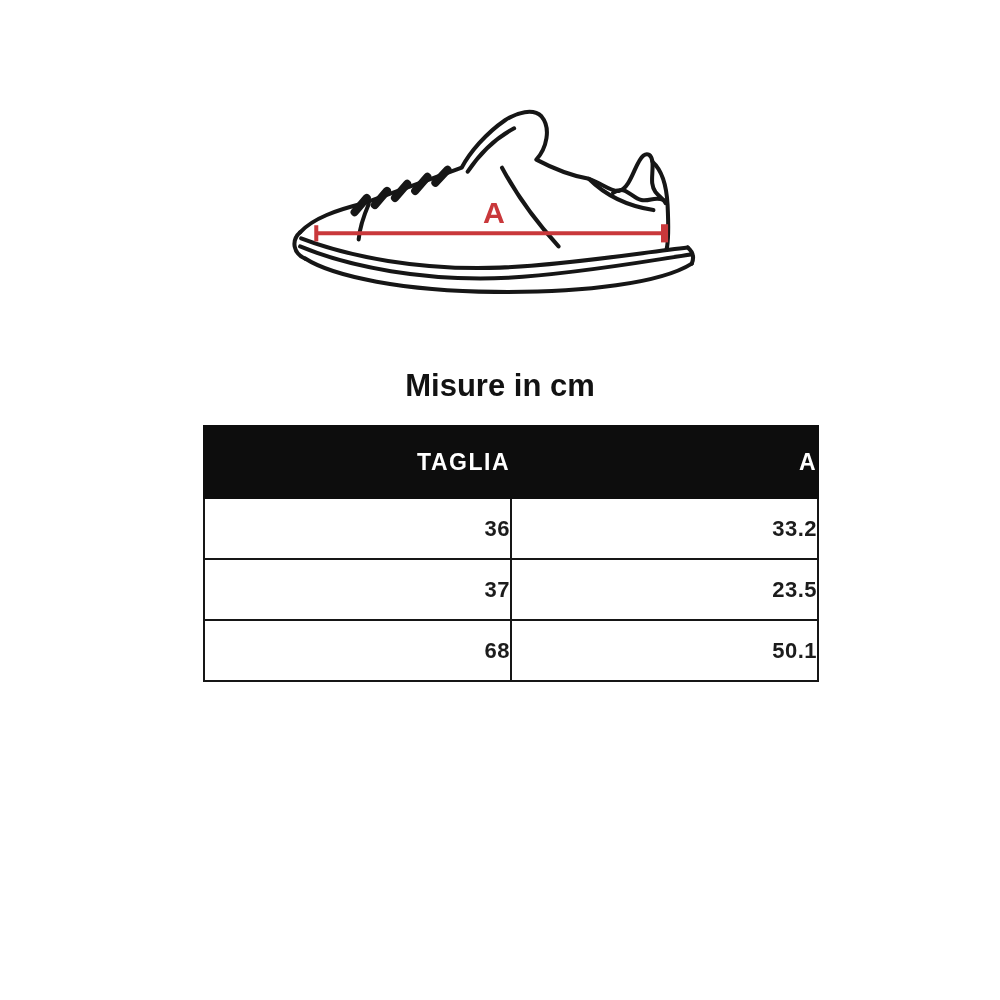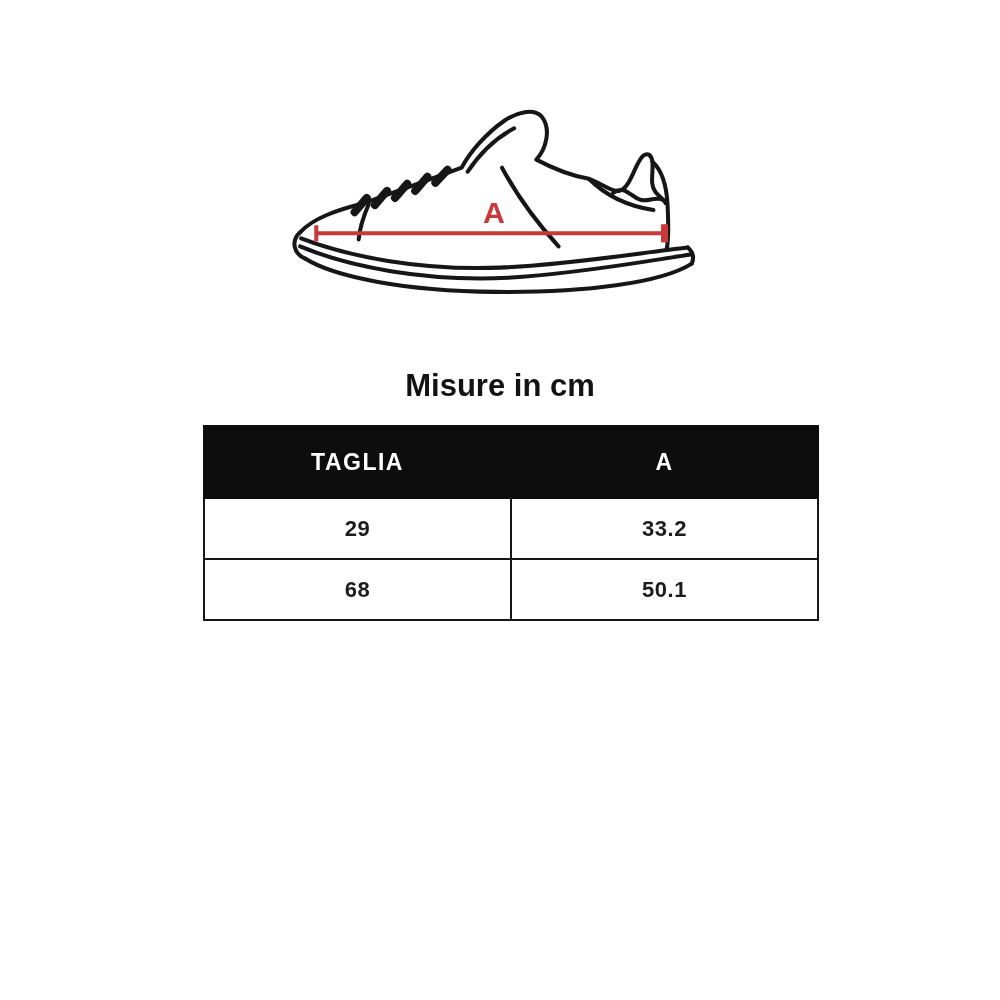--- a/index.html
+++ b/index.html
@@ -38,21 +38,21 @@
   
   table.size-table {
     position: absolute;
     left: 203px; top: 425px;
     width: 616px;
     border-collapse: collapse;
     table-layout: fixed;
   }
   .size-table th, .size-table td {
     border: 2px solid #161616;
-    text-align: center;
+    text-align: right;
     vertical-align: middle;
     font-weight: 700;
     padding: 0;
   }
   .size-table th {
     height: 70px;
     background: #0d0d0d;
     color: #ffffff;
     font-size: 23px;
     letter-spacing: 1.5px;
@@ -129,22 +129,26 @@
 
   <table class="size-table">
     <thead>
       <tr>
         <th>TAGLIA</th>
         <th>A</th>
       </tr>
     </thead>
     <tbody>
       <tr>
-        <td>29</td>
+        <td>36</td>
         <td>33.2</td>
+      </tr>
+      <tr>
+        <td>37</td>
+        <td>23.5</td>
       </tr>
       <tr>
         <td>68</td>
         <td>50.1</td>
       </tr>
     </tbody>
   </table>
 
 </div>
 

